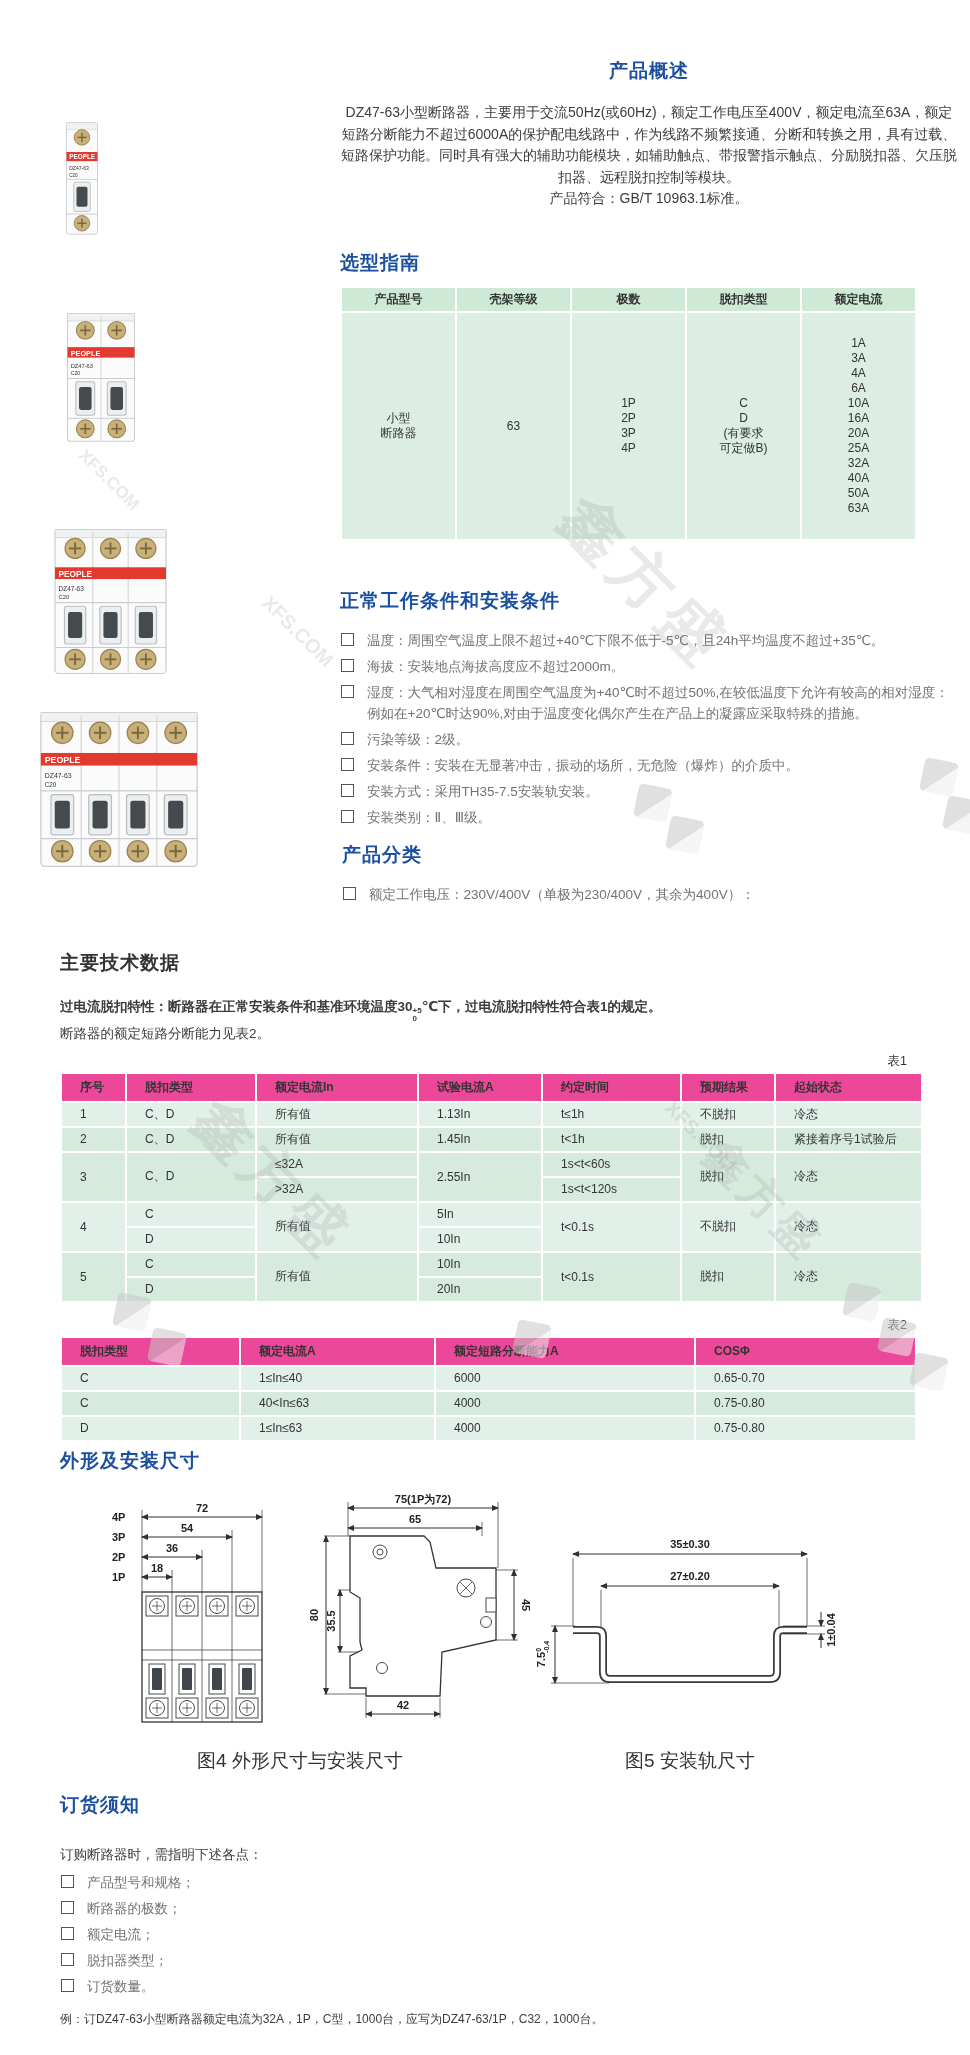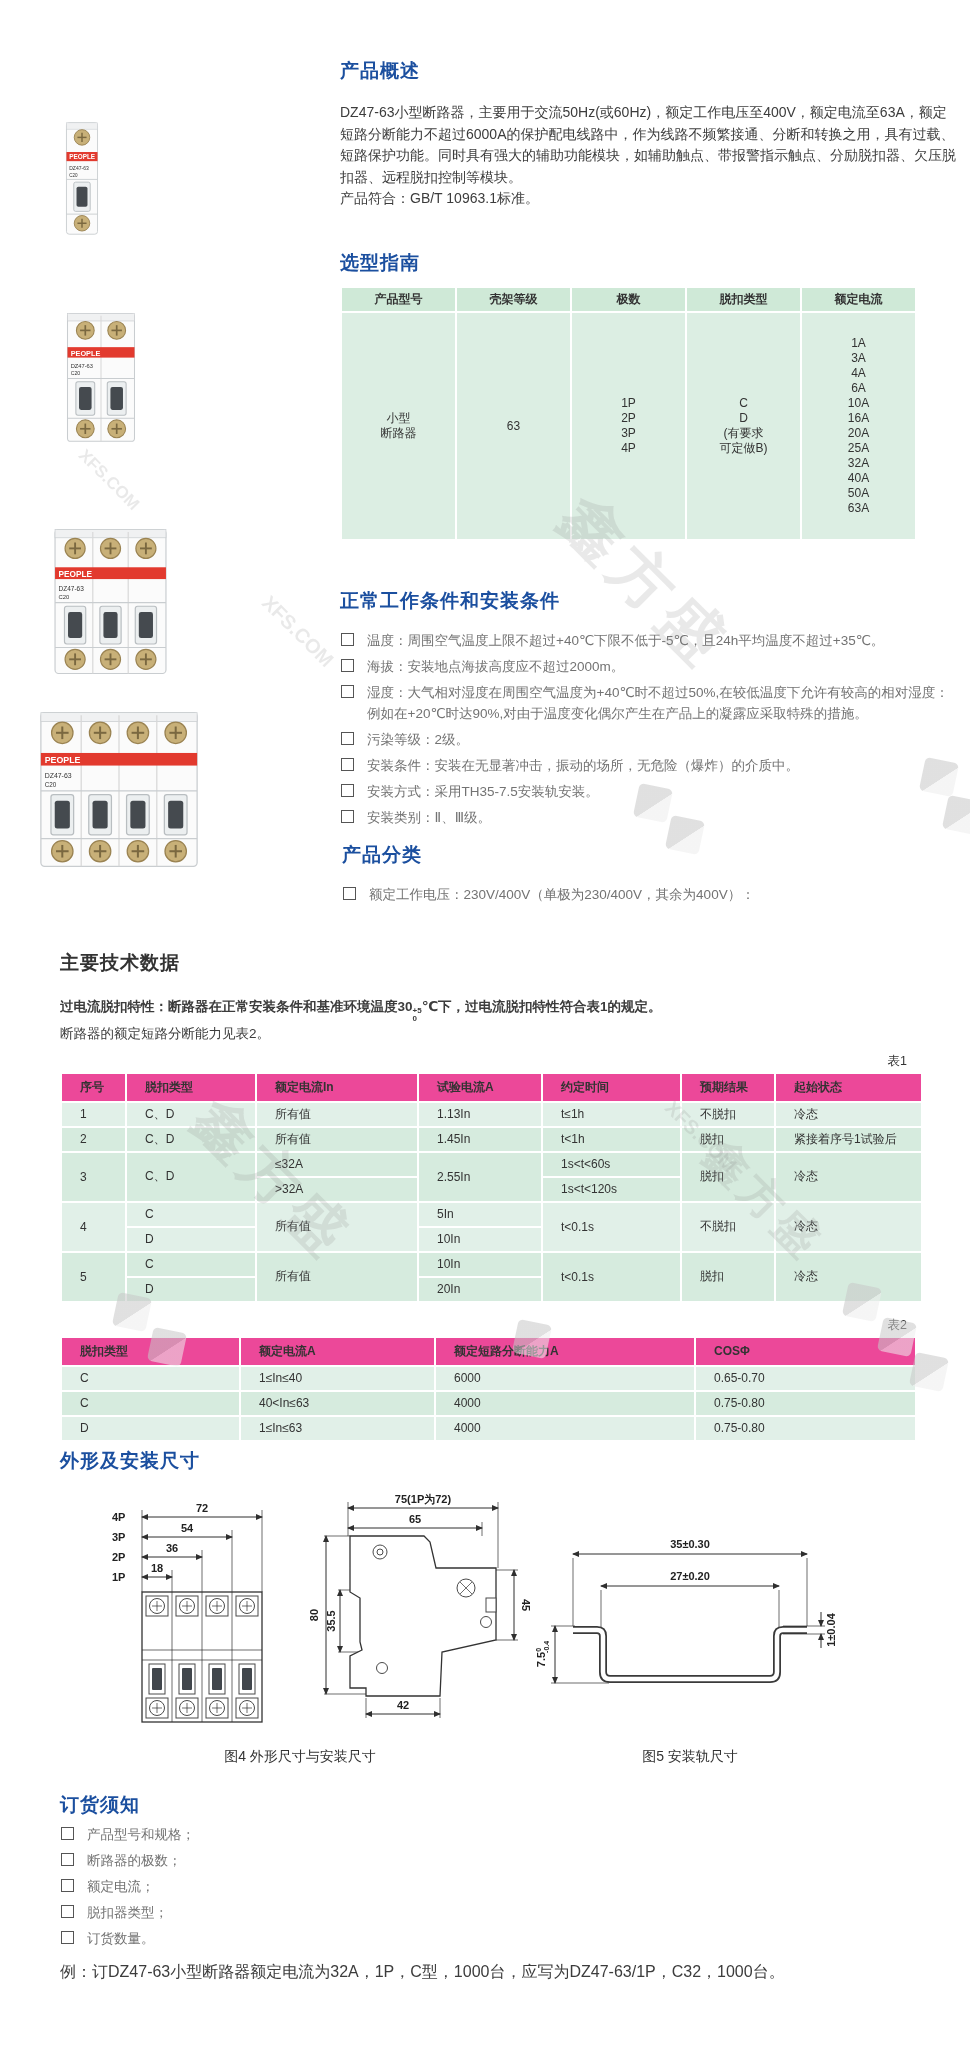--- a/index.html
+++ b/index.html
@@ -28,21 +28,21 @@
   .tbl-label{font-size:12.5px;color:#333;text-align:right;}
   
   .tol{display:inline-flex;flex-direction:column;vertical-align:-2px;font-size:8px;line-height:8px;}
   .tol i{font-style:normal;}
   
   .dt{font-family:"Liberation Sans",sans-serif;font-size:11px;font-weight:bold;fill:#222;}
   .dl{stroke:#2f2f2f;stroke-width:1;}
   .ex{stroke:#2f2f2f;stroke-width:0.7;}
   .ol{fill:#fff;stroke:#333;stroke-width:1.3;}
   .ol2{fill:#fff;stroke:#4a4a4a;stroke-width:1;}
-  .cap{font-size:14px;color:#333;text-align:center;}
+  .cap{font-size:19px;color:#333;text-align:center;}
   
   .photo{position:absolute;}
   .photo svg{width:100%;height:100%;}
   
   .wm{position:absolute;inset:0;pointer-events:none;z-index:6;}
   .wm-t{position:absolute;color:#8a8a8a;font-weight:bold;transform:rotate(45deg);opacity:0.18;white-space:nowrap;}
   .wm-sq{position:absolute;width:34px;height:34px;border-radius:5px;opacity:0.55;
          background:linear-gradient(135deg,#c7c7c7 55%,#ededed 56%);transform:rotate(12deg);}
   .content{position:absolute;inset:0;z-index:2;}
 </style>
@@ -176,21 +176,21 @@
       <line x1="109" y1="119" x2="109" y2="129" stroke="#7a6840" stroke-width="1.6"></line>
     <rect x="2" y="46" width="124" height="10" fill="#e23a2e"></rect>
     <text x="5" y="54" font-size="7" font-weight="bold" fill="#fff" font-family="Liberation Sans,sans-serif">PEOPLE</text>
     <text x="5" y="66" font-size="5.5" fill="#333" font-family="Liberation Sans,sans-serif">DZ47-63</text>
     <text x="5" y="73" font-size="5" fill="#333" font-family="Li
 beration Sans,sans-serif">C20</text>
     <line x1="2" y1="76" x2="126" y2="76" stroke="#c9cdd0"></line>
     <line x1="2" y1="114" x2="126" y2="114" stroke="#c9cdd0"></line>
   </svg></div>
 
-    <div class="abs" style="left:340px;top:58px;width:618px;">
+    <div class="abs" style="left:340px;top:58px;width:618px;text-align:center;">
       <h2 class="sec">产品概述</h2>
       <p class="body-text" style="margin-top:18px;">DZ47-63小型断路器，主要用于交流50Hz(或60Hz)，额定工作电压至400V，额定电流至63A，额定短路分断能力不超过6000A的保护配电线路中，作为线路不频繁接通、分断和转换之用，具有过载、短路保护功能。同时具有强大的辅助功能模块，如辅助触点、带报警指示触点、分励脱扣器、欠压脱扣器、远程脱扣控制等模块。</p>
       <p class="body-text">产品符合：GB/T 10963.1标准。</p>
     </div>
 
     <div class="abs" style="left:340px;top:250px;width:570px;">
       <h2 class="sec">选型指南</h2>
       <table class="gtable sel" style="width:569px;margin-top:10px;">
         <colgroup>
             <col style="width:113px">
@@ -532,28 +532,29 @@
         <line class="dl" x1="30" y1="100" x2="30" y2="157" marker-start="url(#ar)" marker-end="url(#ar)"></line>
         <text class="dt" transform="rotate(-90 20 128)" x="20" y="128" text-anchor="middle"><tspan>7.5</tspan><tspan font-size="7" dy="-4">0</tspan><tspan font-size="7" dy="8" dx="-5">-0.4</tspan></text>
       </svg>
 
       <div class="cap abs" style="left:95px;top:300px;width:290px;">图4 外形尺寸与安装尺寸</div>
       <div class="cap abs" style="left:520px;top:300px;width:220px;">图5 安装轨尺寸</div>
     </div>
 
     <div class="abs" style="left:60px;top:1792px;width:880px;">
       <h2 class="sec">订货须知</h2>
+      <p class="body-text" style="margin-top:26px;font-size:13.5px;">订购断路器时，需指明下述各点：</p>
       <ul class="cklist" style="margin-top:6px;">
         <li><span class="chk"></span><span>产品型号和规格；</span></li>
         <li><span class="chk"></span><span>断路器的极数；</span></li>
         <li><span class="chk"></span><span>额定电流；</span></li>
         <li><span class="chk"></span><span>脱扣器类型；</span></li>
         <li><span class="chk"></span><span>订货数量。</span></li>
       </ul>
-      <p class="body-text" style="font-size:16px;margin-top:12px;">例：订DZ47-63小型断路器额定电流为32A，1P，C型，1000台，应写为DZ47-63/1P，C32，1000台。</p>
+      <p class="body-text" style="font-size:12px;margin-top:12px;">例：订DZ47-63小型断路器额定电流为32A，1P，C型，1000台，应写为DZ47-63/1P，C32，1000台。</p>
     </div>
   </div>
 
   <div class="wm">
     <div class="wm-t" style="left:540px;top:540px;font-size:62px;letter-spacing:8px;">鑫方盛</div>
     <div class="wm-t" style="left:252px;top:620px;font-size:20px;">XFS.COM</div>
     <div class="wm-t" style="left:70px;top:470px;font-size:17px;">XFS.COM</div>
     <div class="wm-t" style="left:175px;top:1140px;font-size:58px;letter-spacing:7px;">鑫方盛</div>
     <div class="wm-t" style="left:655px;top:1125px;font-size:20px;">XFS.COM</div>
     <div class="wm-t" style="left:690px;top:1170px;font-size:44px;letter-spacing:5px;">鑫方盛</div>

